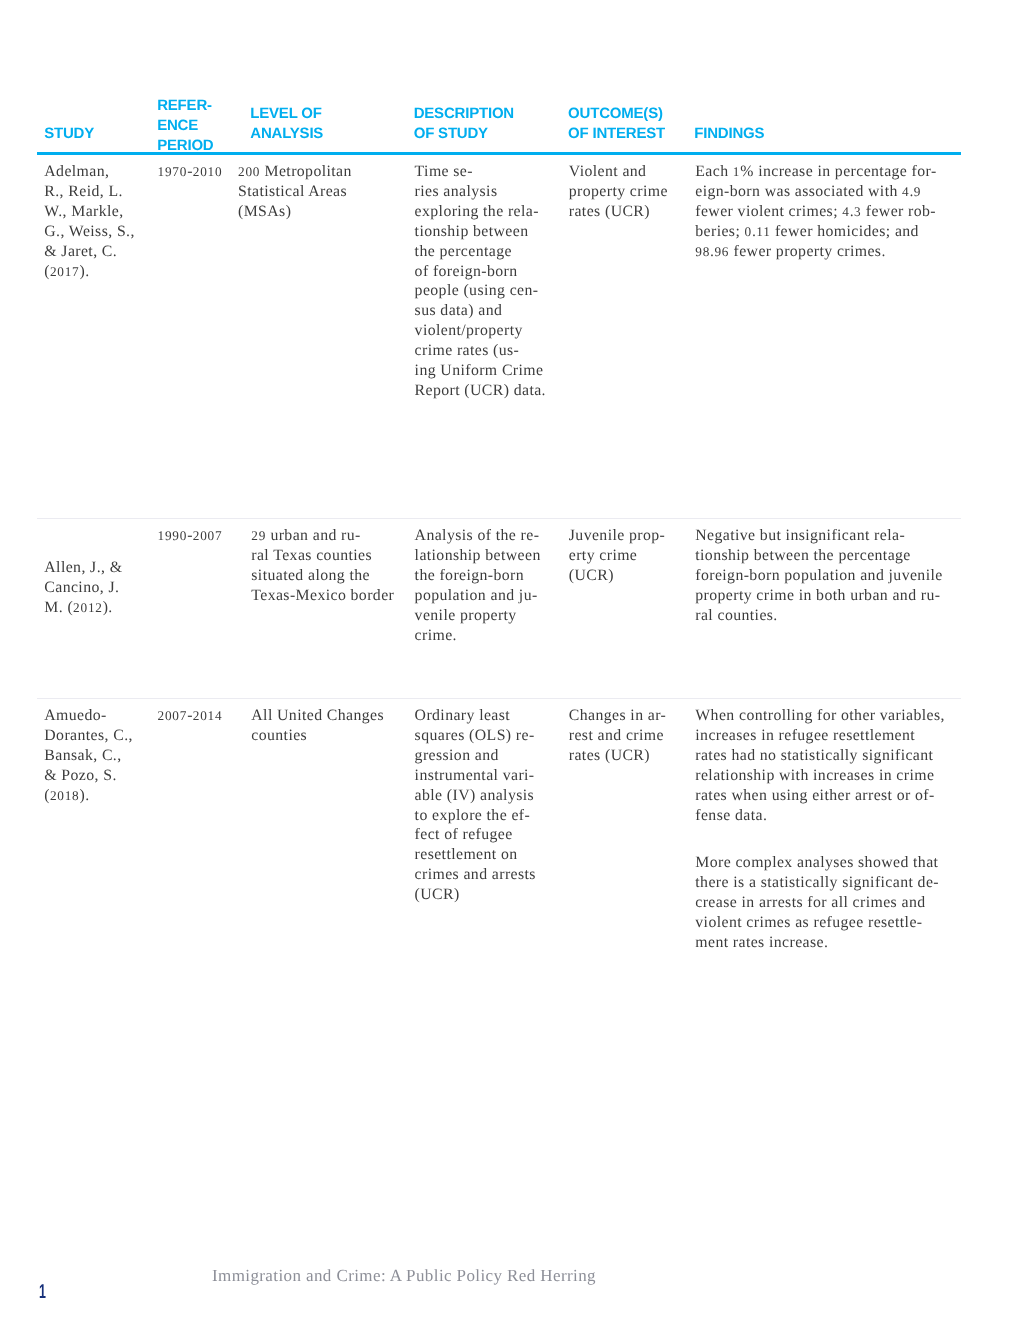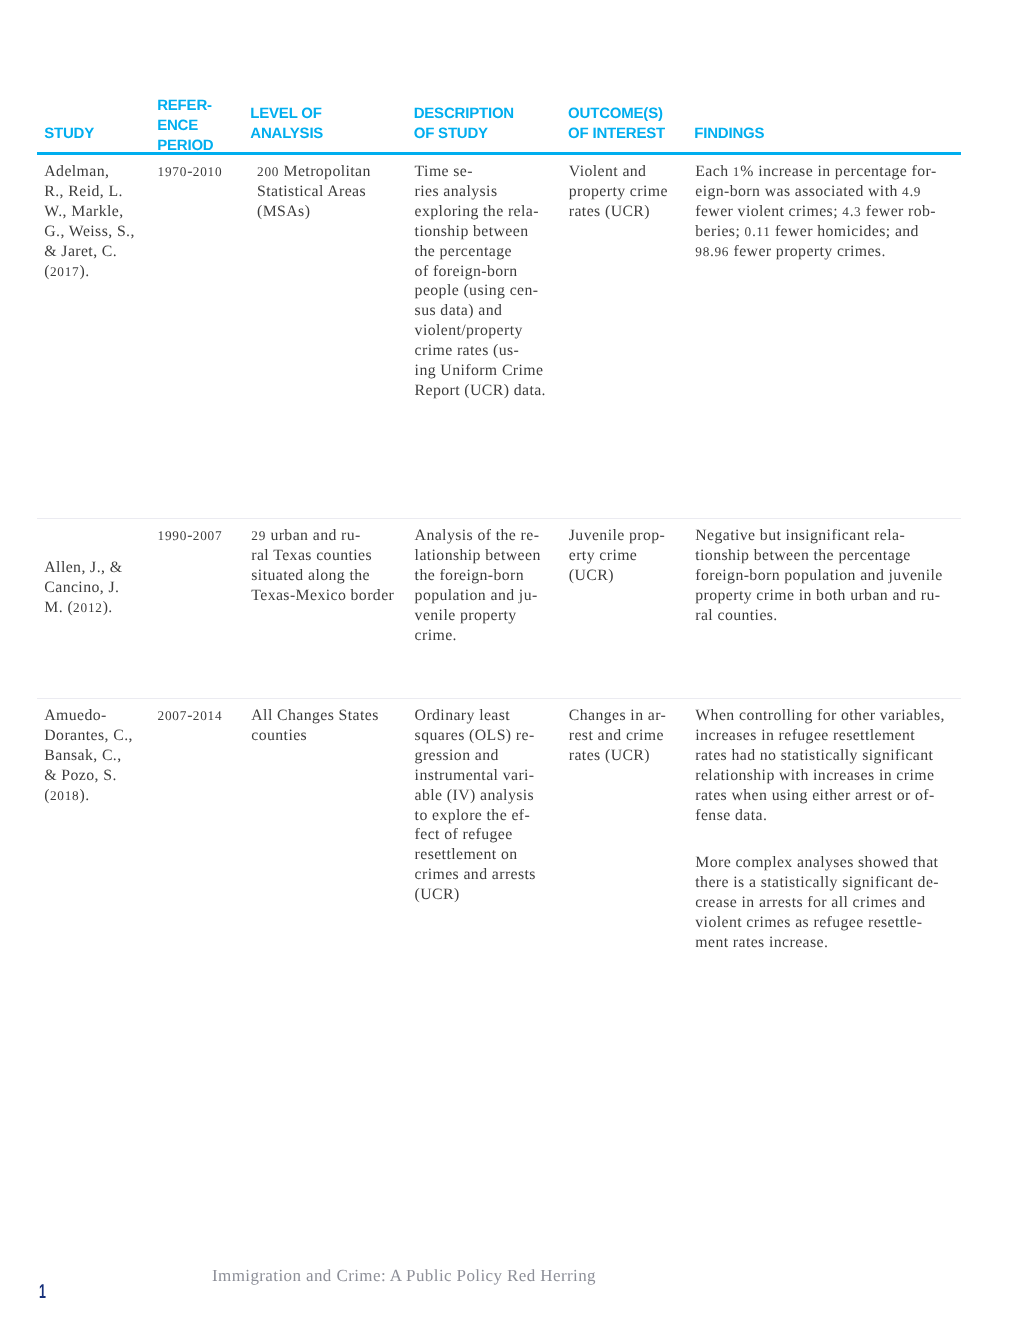--- a/index.html
+++ b/index.html
@@ -33,21 +33,21 @@
       <div class="th" style="left: 250.3px; top: 103.9px;"><span>LEVEL OF</span><br><span>ANALYSIS</span></div>
       <div class="th" style="left: 413.7px; top: 103.9px;"><span>DESCRIPTION</span><br><span>OF STUDY</span></div>
       <div class="th" style="left: 568.1px; top: 103.9px;"><span>OUTCOME(S)</span><br><span>OF INTEREST</span></div>
       <div class="th" style="left: 694.3px; top: 123.8px;"><span>FINDINGS</span></div>
     </div>
   <div class="rule"></div>
   <div id="rows">
       <div>
         <div class="cell" style="left: 44.3px; top: 162px;"><span>Adelman,</span><br><span>R., Reid, L.</span><br><span>W., Markle,</span><br><span>G., Weiss, S.,</span><br><span>&amp; Jaret, C.</span><br><span>(<span class="osf">2017</span>).</span></div>
         <div class="cell" style="left: 157.6px; top: 162px;"><span><span class="osf">1970</span>-<span class="osf">2010</span></span></div>
-        <div class="cell" style="left: 257px; top: 162px;"><span><span class="osf">200</span> Metropolitan</span><br><span>Statistical Areas</span><br><span>(MSAs)</span></div>
+        <div class="cell" style="left: 238px; top: 162px;"><span><span class="osf">200</span> Metropolitan</span><br><span>Statistical Areas</span><br><span>(MSAs)</span></div>
         <div class="cell" style="left: 414.6px; top: 162px;"><span>Time se-</span><br><span>ries analysis</span><br><span>exploring the rela-</span><br><span>tionship between</span><br><span>the percentage</span><br><span>of foreign-born</span><br><span>people (using cen-</span><br><span>sus data) and</span><br><span>violent/property</span><br><span>crime rates (us-</span><br><span>ing Uniform Crime</span><br><span>Report (UCR) data.</span></div>
         <div class="cell" style="left: 568.8px; top: 162px;"><span>Violent and</span><br><span>property crime</span><br><span>rates (UCR)</span></div>
         <div class="cell" style="left: 695.3px; top: 162px;">
           <p><span>Each <span class="osf">1</span>% increase in percentage for-</span><br><span>eign-born was associated with <span class="osf">4</span>.<span class="osf">9</span></span><br><span>fewer violent crimes; <span class="osf">4</span>.<span class="osf">3</span> fewer rob-</span><br><span>beries; <span class="osf">0</span>.<span class="osf">11</span> fewer homicides; and</span><br><span><span class="osf">98</span>.<span class="osf">96</span> fewer property crimes.</span></p>
         </div>
       </div>
       <div>
         <div class="divider" style="top: 518px;"></div>
         <div class="cell" style="left: 44.3px; top: 526px; margin-top: 32px;"><span>Allen, J., &amp;</span><br><span>Cancino, J.</span><br><span>M. (<span class="osf">2012</span>).</span></div>
         <div class="cell" style="left: 157.6px; top: 526px;"><span><span class="osf">1990</span>-<span class="osf">2007</span></span></div>
@@ -55,21 +55,21 @@
         <div class="cell" style="left: 414.6px; top: 526px;"><span>Analysis of the re-</span><br><span>lationship between</span><br><span>the foreign-born</span><br><span>population and ju-</span><br><span>venile property</span><br><span>crime.</span></div>
         <div class="cell" style="left: 568.8px; top: 526px;"><span>Juvenile prop-</span><br><span>erty crime</span><br><span>(UCR)</span></div>
         <div class="cell" style="left: 695.3px; top: 526px;">
           <p><span>Negative but insignificant rela-</span><br><span>tionship between the percentage</span><br><span>foreign-born population and juvenile</span><br><span>property crime in both urban and ru-</span><br><span>ral counties.</span></p>
         </div>
       </div>
       <div>
         <div class="divider" style="top: 698px;"></div>
         <div class="cell" style="left: 44.3px; top: 706px;"><span>Amuedo-</span><br><span>Dorantes, C.,</span><br><span>Bansak, C.,</span><br><span>&amp; Pozo, S.</span><br><span>(<span class="osf">2018</span>).</span></div>
         <div class="cell" style="left: 157.6px; top: 706px;"><span><span class="osf">2007</span>-<span class="osf">2014</span></span></div>
-        <div class="cell" style="left: 251.3px; top: 706px;"><span>All Changes States</span><br><span>counties</span></div>
+        <div class="cell" style="left: 251.3px; top: 706px;"><span>All United Changes</span><br><span>counties</span></div>
         <div class="cell" style="left: 414.6px; top: 706px;"><span>Ordinary least</span><br><span>squares (OLS) re-</span><br><span>gression and</span><br><span>instrumental vari-</span><br><span>able (IV) analysis</span><br><span>to explore the ef-</span><br><span>fect of refugee</span><br><span>resettlement on</span><br><span>crimes and arrests</span><br><span>(UCR)</span></div>
         <div class="cell" style="left: 568.8px; top: 706px;"><span>Changes in ar-</span><br><span>rest and crime</span><br><span>rates (UCR)</span></div>
         <div class="cell" style="left: 695.3px; top: 706px;">
           <p><span>When controlling for other variables,</span><br><span>increases in refugee resettlement</span><br><span>rates had no statistically significant</span><br><span>relationship with increases in crime</span><br><span>rates when using either arrest or of-</span><br><span>fense data.</span></p>
           <p><span>More complex analyses showed that</span><br><span>there is a statistically significant de-</span><br><span>crease in arrests for all crimes and</span><br><span>violent crimes as refugee resettle-</span><br><span>ment rates increase.</span></p>
         </div>
       </div>
     </div>
   <div class="footer-title">Immigration and Crime: A Public Policy Red Herring</div>
   <div class="pagenum">1</div>

